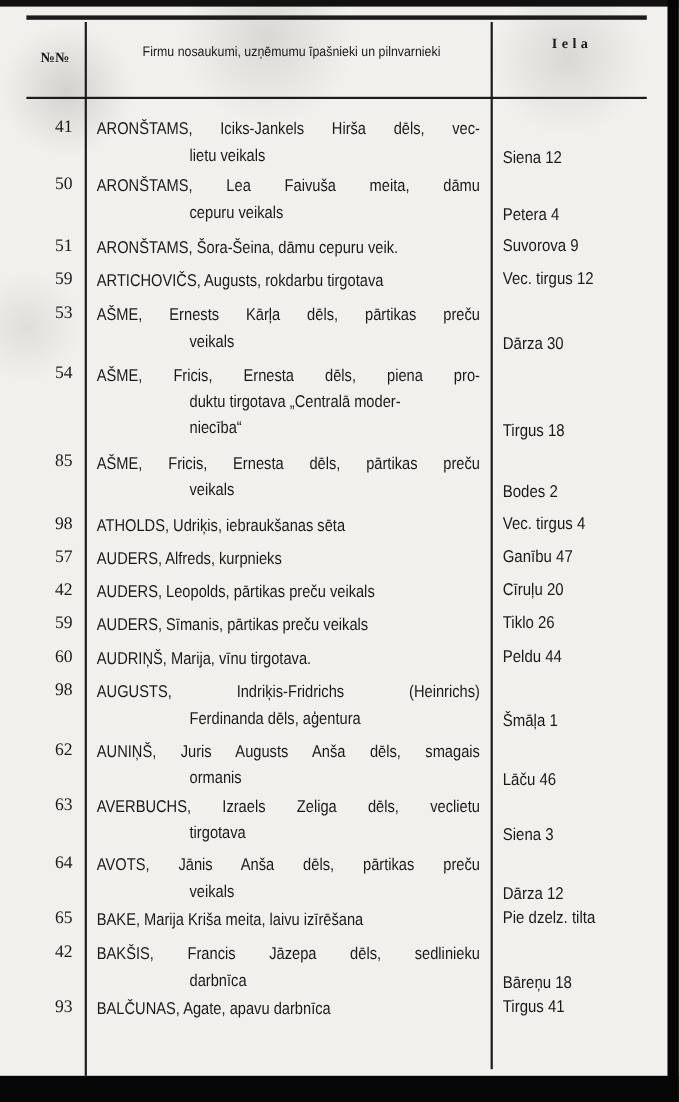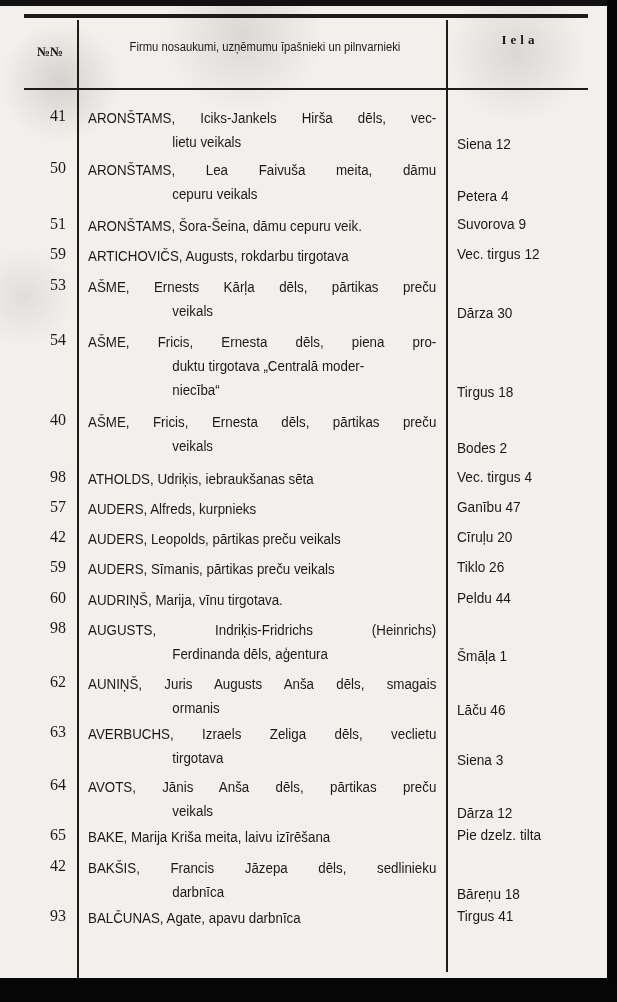--- a/index.html
+++ b/index.html
@@ -95,21 +95,21 @@
       <div class="row" style="top: 326px;">
         <div class="num">54</div>
         <div class="name">
           <span class="first" style="line-height: 24px;">AŠME, Fricis, Ernesta dēls, piena pro-</span>
           <span class="cont" style="line-height: 24px;">duktu tirgotava „Centralā moder-</span>
           <span class="cont" style="line-height: 24px;">niecība“</span>
         </div>
         <div class="street" style="top: 52px;">Tirgus 18</div>
       </div>
       <div class="row" style="top: 406px;">
-        <div class="num">40</div>
+        <div class="num">85</div>
         <div class="name">
           <span class="first" style="line-height: 24px;">AŠME, Fricis, Ernesta dēls, pārtikas preču</span>
           <span class="cont" style="line-height: 24px;">veikals</span>
         </div>
         <div class="street" style="top: 28px;">Bodes 2</div>
       </div>
       <div class="row" style="top: 463px;">
         <div class="num">98</div>
         <div class="name">
           <span class="single" style="line-height: 24px;">ATHOLDS, Udriķis, iebraukšanas sēta</span>

